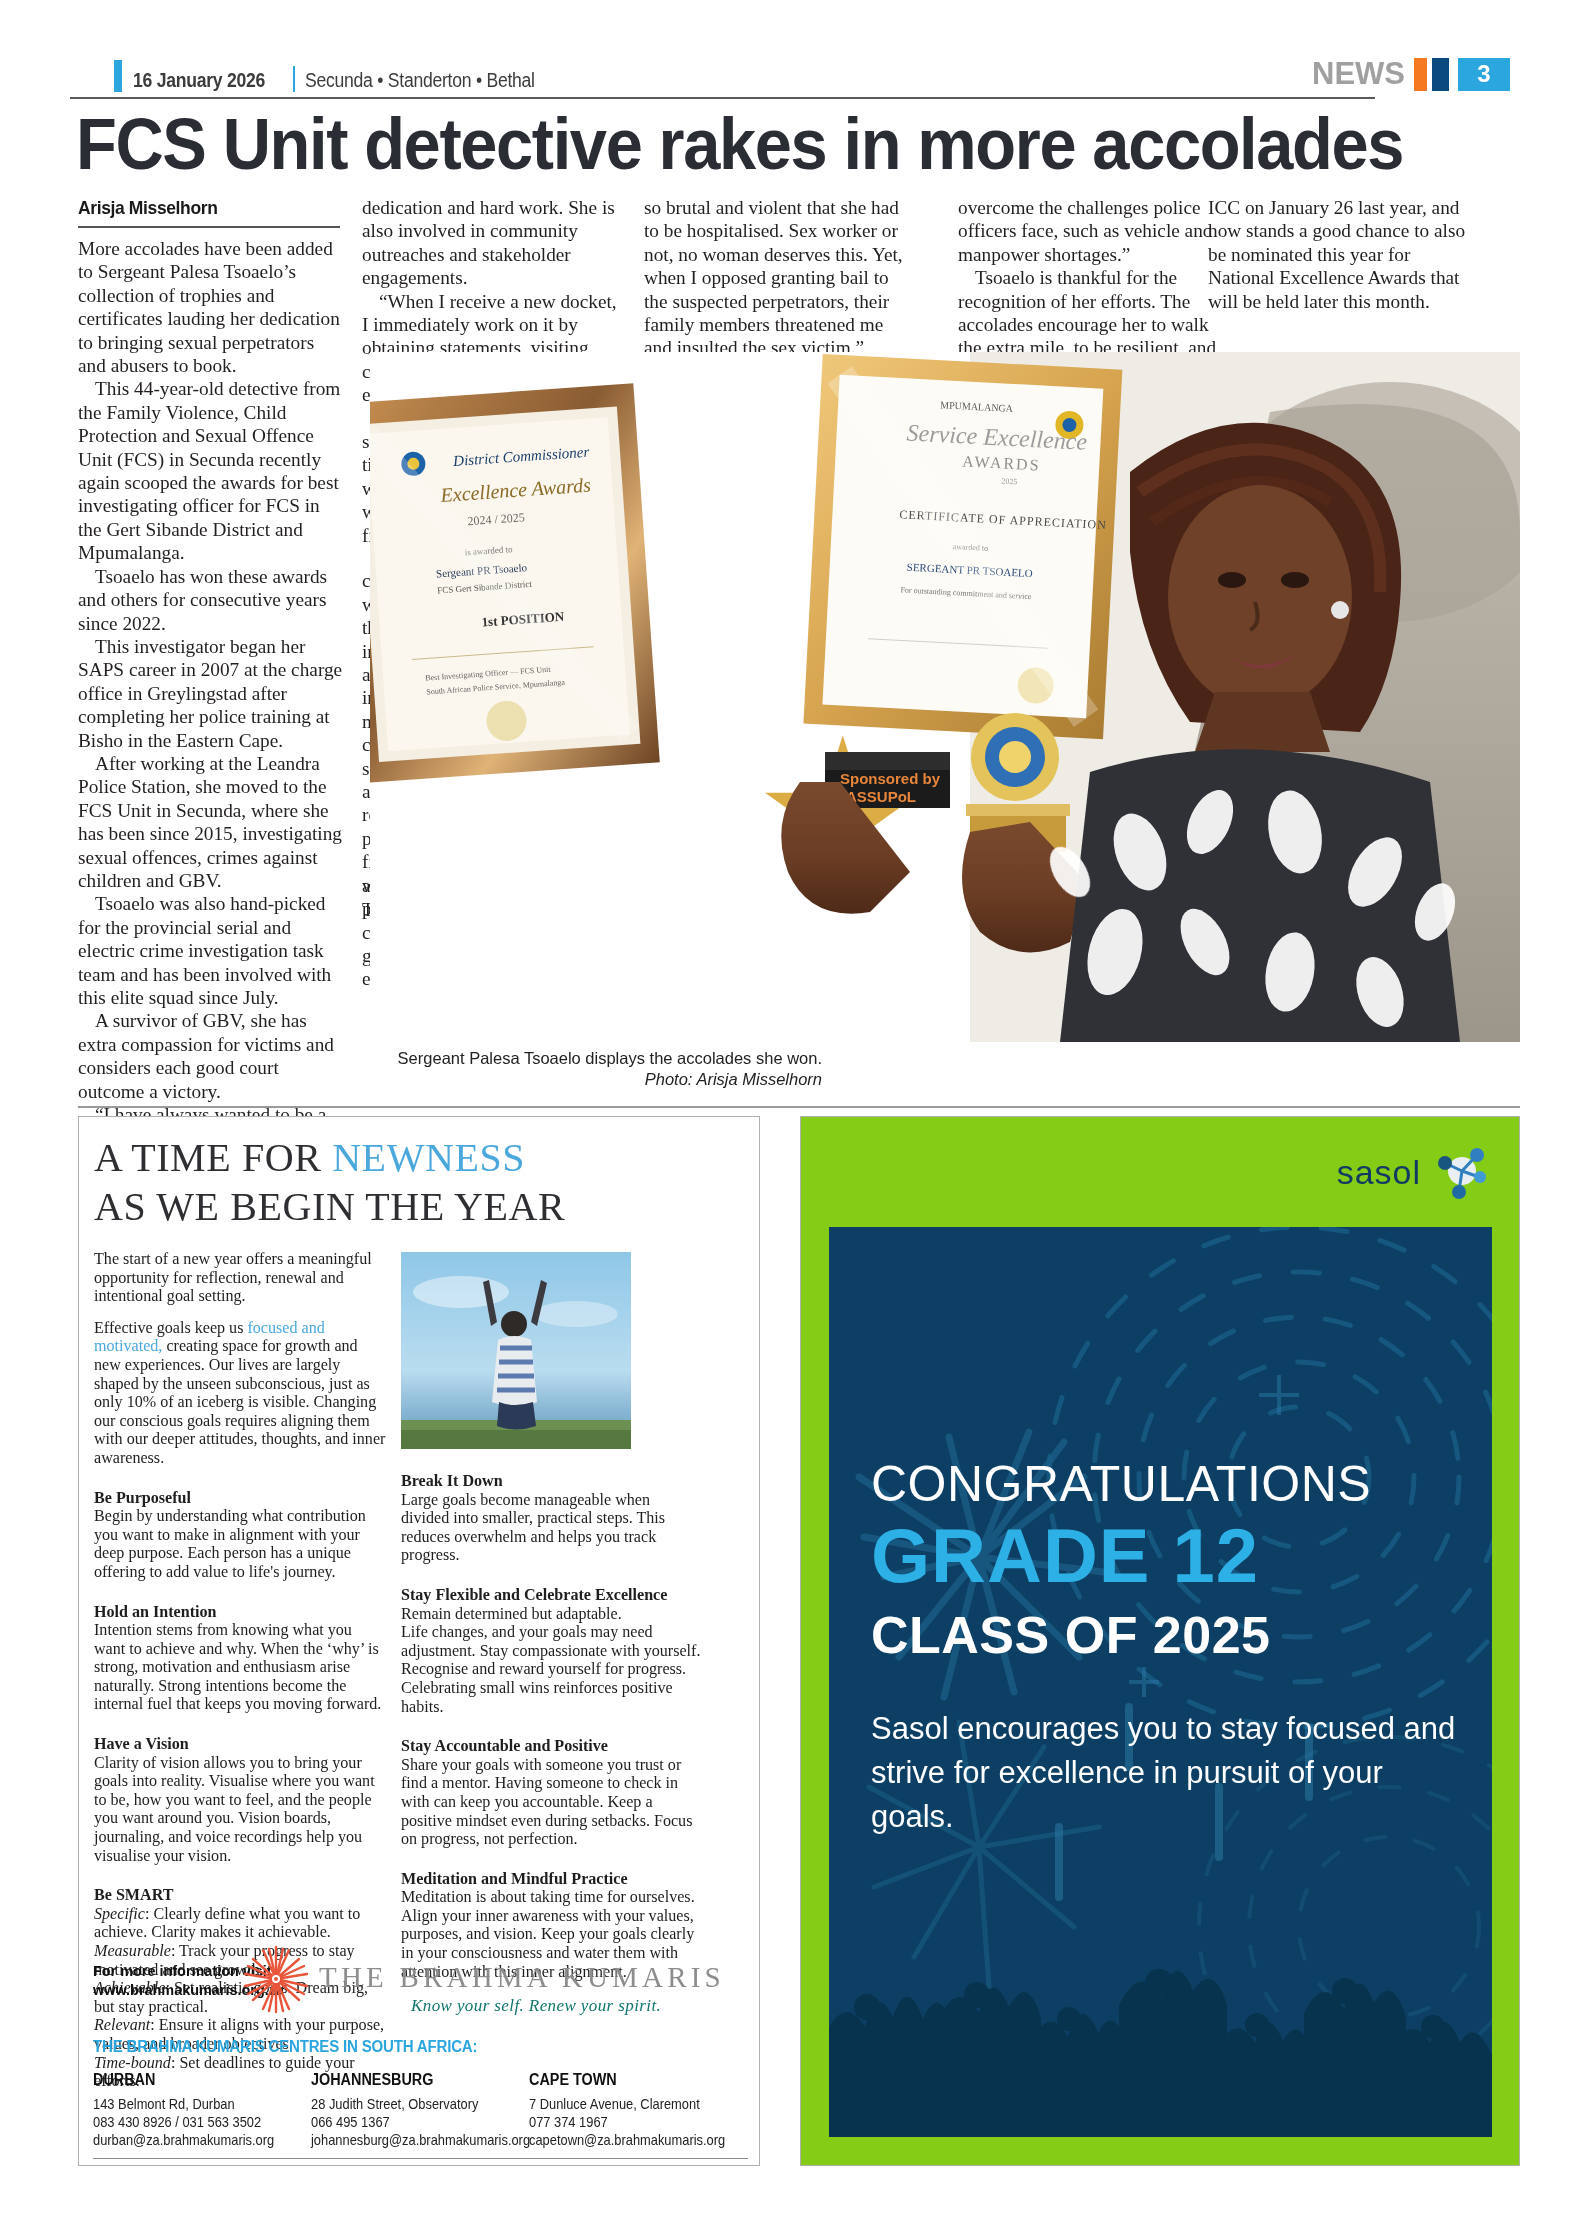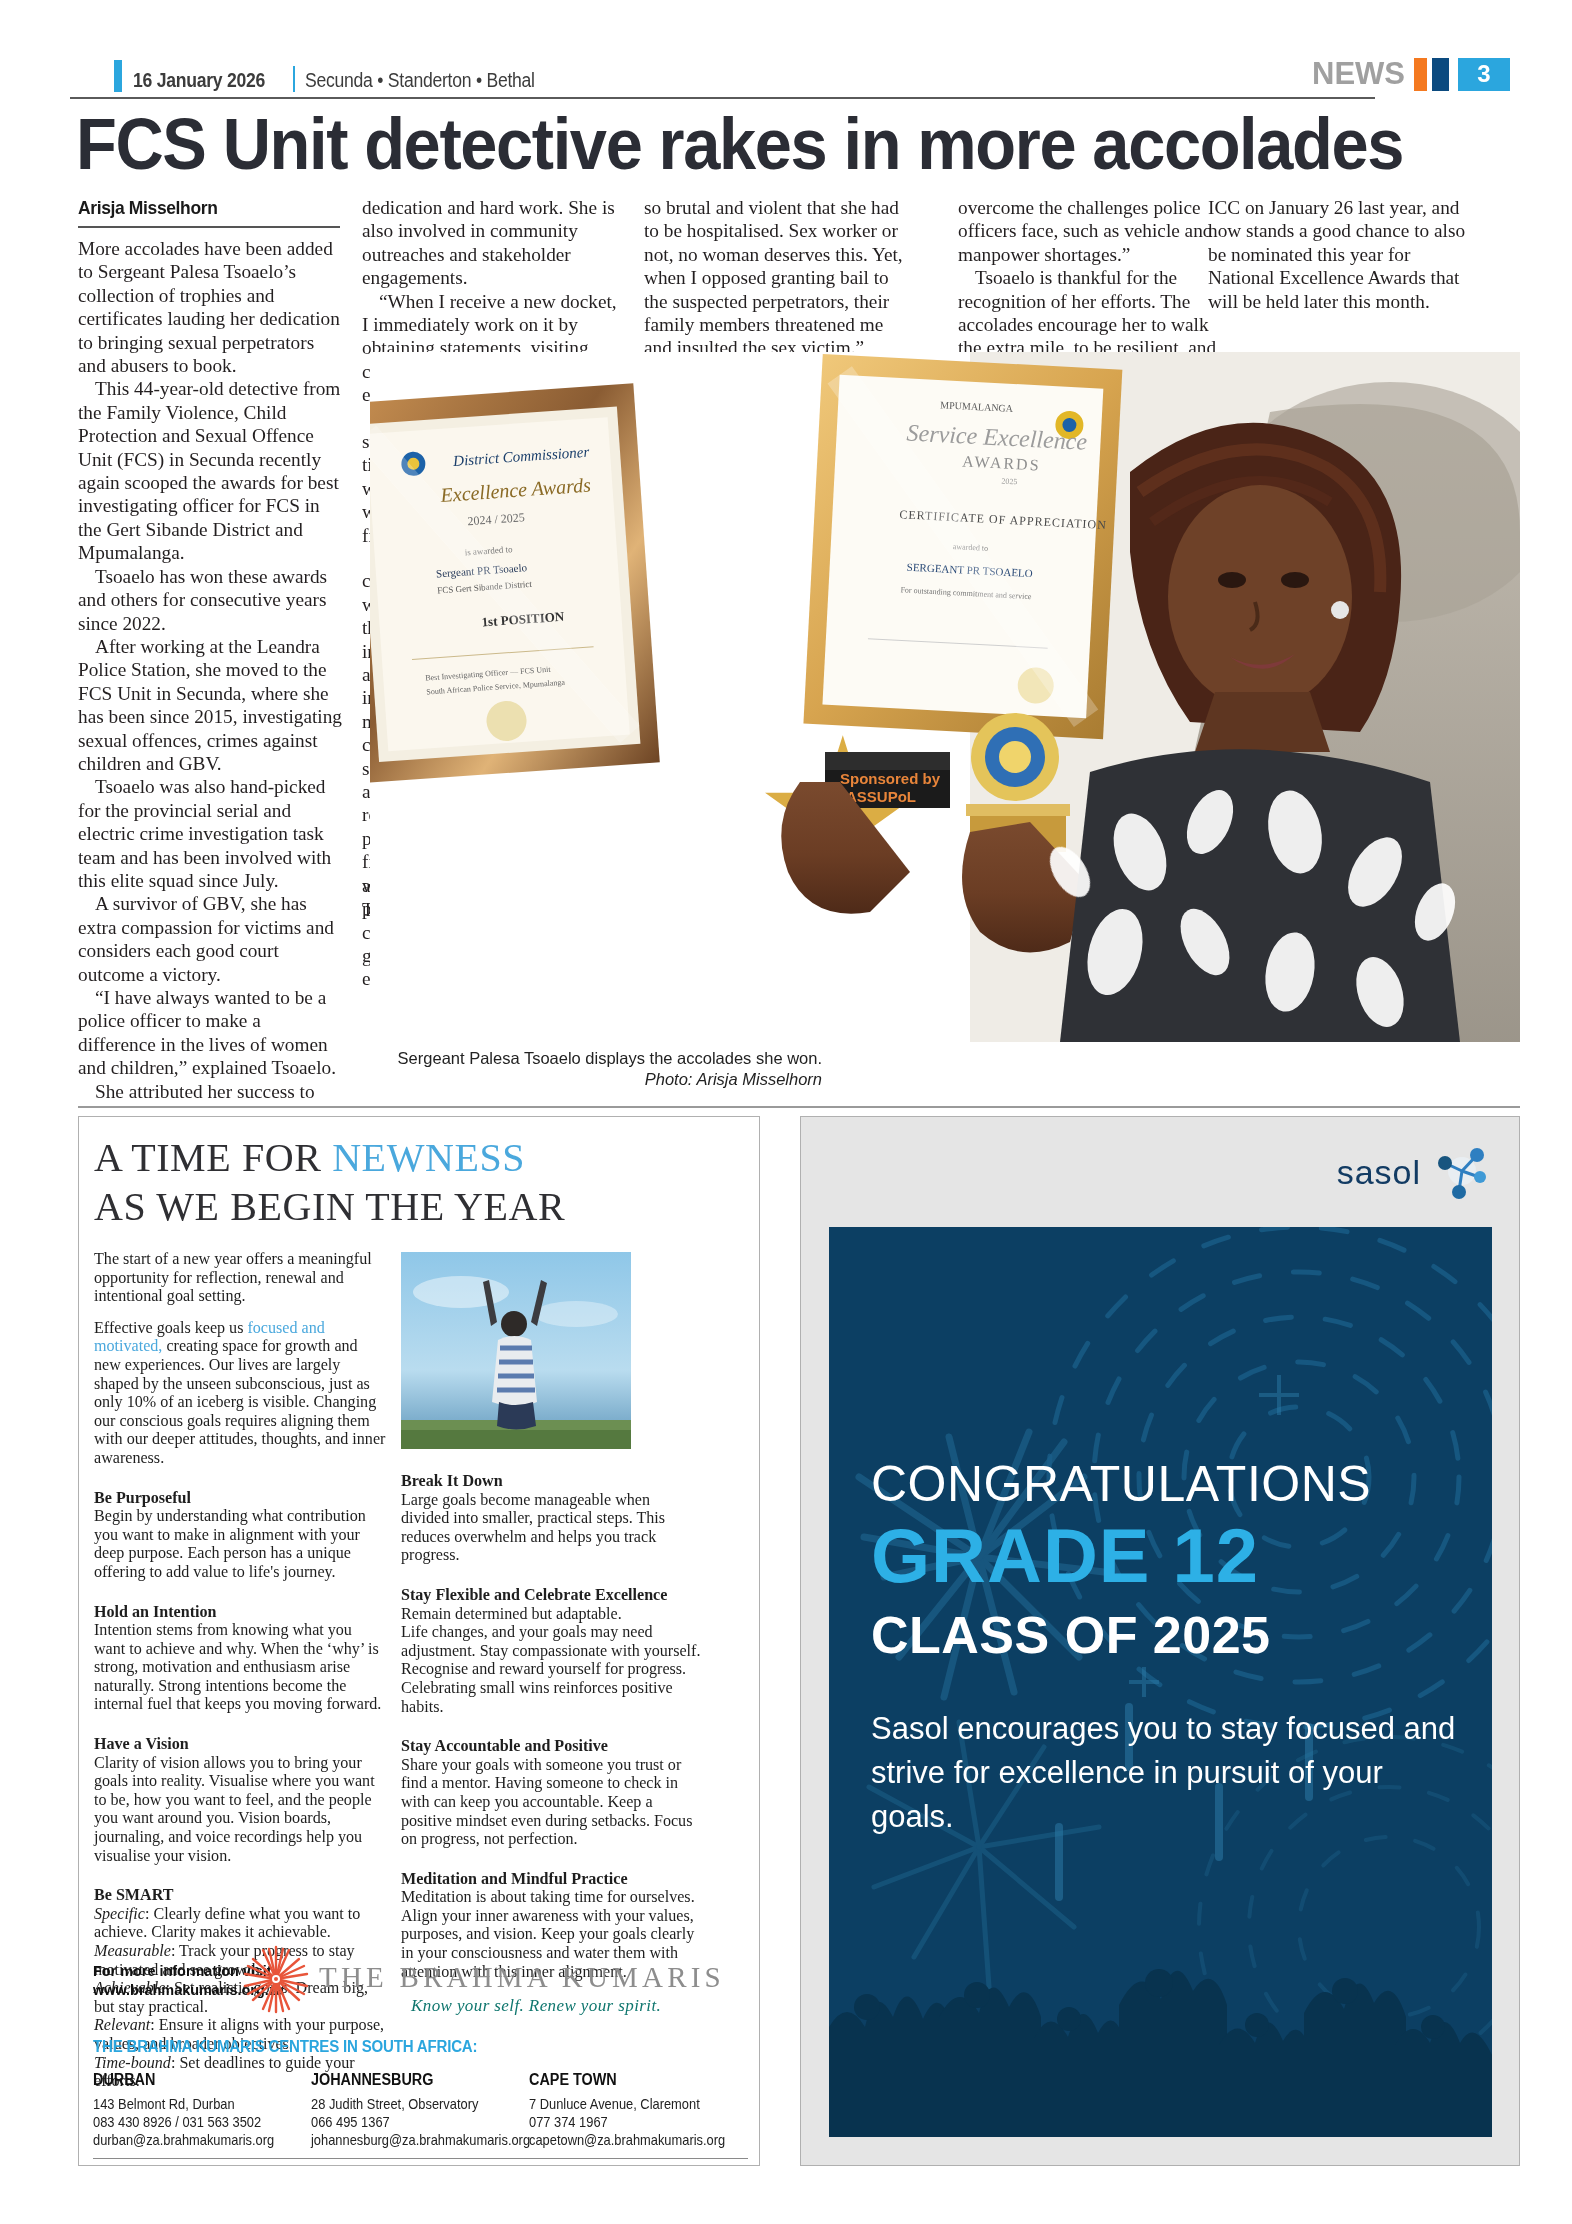--- a/index.html
+++ b/index.html
@@ -144,21 +144,21 @@
     transform: scaleX(0.94); transform-origin: left top;
   }
   .bk-cities { position: absolute; left: 15px; top: 2070px; width: 655px; display: flex; }
   .bk-city { width: 218px; font-family: "Liberation Sans", sans-serif; }
   .bk-city-name { font-weight: bold; font-size: 16px; color: #111; margin-bottom: 6px; transform: scaleX(0.9); transform-origin: left top; }
   .bk-city-line { font-size: 14.3px; line-height: 18px; color: #222; transform: scaleX(0.9); transform-origin: left top; }
 
   
   .sasol-ad {
     position: absolute; left: 800px; top: 1116px; width: 720px; height: 1050px;
-    border: 1.5px solid #b0b0b0; background: #e5e5e5; overflow: hidden;
+    border: 1.5px solid #b0b0b0; background: #84cc16; overflow: hidden;
   }
   .sasol-logo { position: absolute; right: 28px; top: 26px; display: flex; align-items: center; }
   .sasol-word {
     font-family: "Liberation Sans", sans-serif; font-size: 34px;
     color: #123b63; letter-spacing: 1px; font-weight: 500;
   }
   .sasol-mol { width: 58px; height: 58px; margin-left: 12px; position: relative; }
   .sasol-panel {
     position: absolute; left: 28px; top: 110px; width: 663px; height: 910px;
     background: #0c3f63; overflow: hidden;
@@ -209,20 +209,21 @@
 
   <div class="col c1">
     <div style="position:absolute;left:0;top:0;">
       <div class="byline">Arisja Misselhorn</div>
       <div class="byline-rule"></div>
     </div>
     <div>
       <p class="first">More accolades have been added to Sergeant Palesa Tsoaelo’s collection of trophies and certificates lauding her dedication to bringing sexual perpetrators and abusers to book.</p>
       <p>This 44-year-old detective from the Family Violence, Child Protection and Sexual Offence Unit (FCS) in Secunda recently again scooped the awards for best investigating officer for FCS in the Gert Sibande District and Mpumalanga.</p>
       <p>Tsoaelo has won these awards and others for consecutive years since 2022.</p>
+      <p>This investigator began her SAPS career in 2007 at the charge office in Greylingstad after completing her police training at Bisho in the Eastern Cape.</p>
       <p>After working at the Leandra Police Station, she moved to the FCS Unit in Secunda, where she has been since 2015, investigating sexual offences, crimes against children and GBV.</p>
       <p>Tsoaelo was also hand-picked for the provincial serial and electric crime investigation task team and has been involved with this elite squad since July.</p>
       <p>A survivor of GBV, she has extra compassion for victims and considers each good court outcome a victory.</p>
       <p>“I have always wanted to be a police officer to make a difference in the lives of women and children,” explained Tsoaelo.</p>
       <p>She attributed her success to</p>
     </div>
   </div>
 
   <div class="col c2">
     <p class="first">dedication and hard work. She is also involved in community outreaches and stakeholder engagements.</p>

